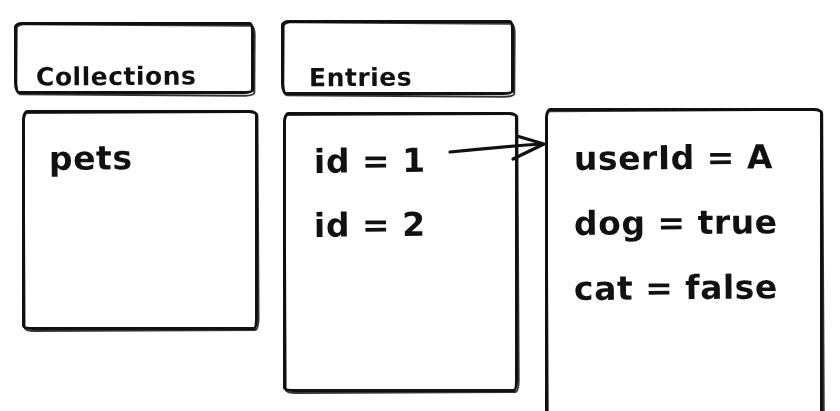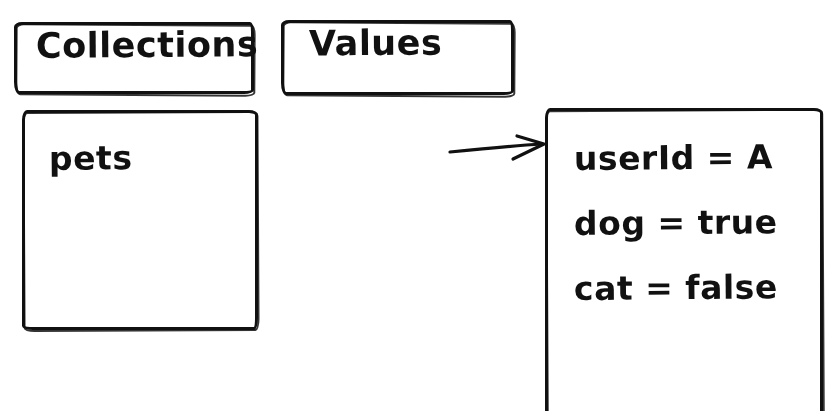--- a/index.html
+++ b/index.html
@@ -27,22 +27,22 @@
     content:"";
     position:absolute;
     inset:-3px;
     border:2.5px solid var(--stroke);
     border-radius:inherit;
     transform:rotate(0.35deg) translate(1.5px,2px);
     opacity:.85;
     pointer-events:none;
   }
   .header-box{
-    display:flex;align-items:flex-start;
-    font-size:35px;font-weight:700;letter-spacing:.5px;
+    display:flex;align-items:flex-end;
+    font-size:25px;font-weight:700;letter-spacing:.5px;
     border-radius:8px 4px 10px 5px / 5px 10px 4px 12px;
   }
   .header-box .hdr-label{transform:rotate(-0.4deg);}
   .body-box{
     border-radius:5px 9px 4px 11px / 10px 5px 12px 4px;
   }
   .body-box::after{
     transform:rotate(-0.3deg) translate(1px,1.5px);
   }
   .item{
@@ -80,21 +80,25 @@
 <div class="canvas">
 
   <div class="box header-box" id="col-collections-header">
     <span class="hdr-label">Collections</span>
   </div>
   <div class="box body-box" id="col-collections-body">
     <div class="item">pets</div>
   </div>
 
   <div class="box header-box" id="col-entries-header">
-    <span class="hdr-label">Values</span>
+    <span class="hdr-label">Entries</span>
+  </div>
+  <div class="box body-box" id="col-entries-body">
+    <div class="item">id = 1</div>
+    <div class="item">id = 2</div>
   </div>
 
   <div class="box body-box" id="col-values-body">
     <div class="item">userId = A</div>
     <div class="item">dog = true</div>
     <div class="item">cat = false</div>
   </div>
 
   <div class="arrow">
     <svg viewBox="0 0 104 34" aria-hidden="true">

